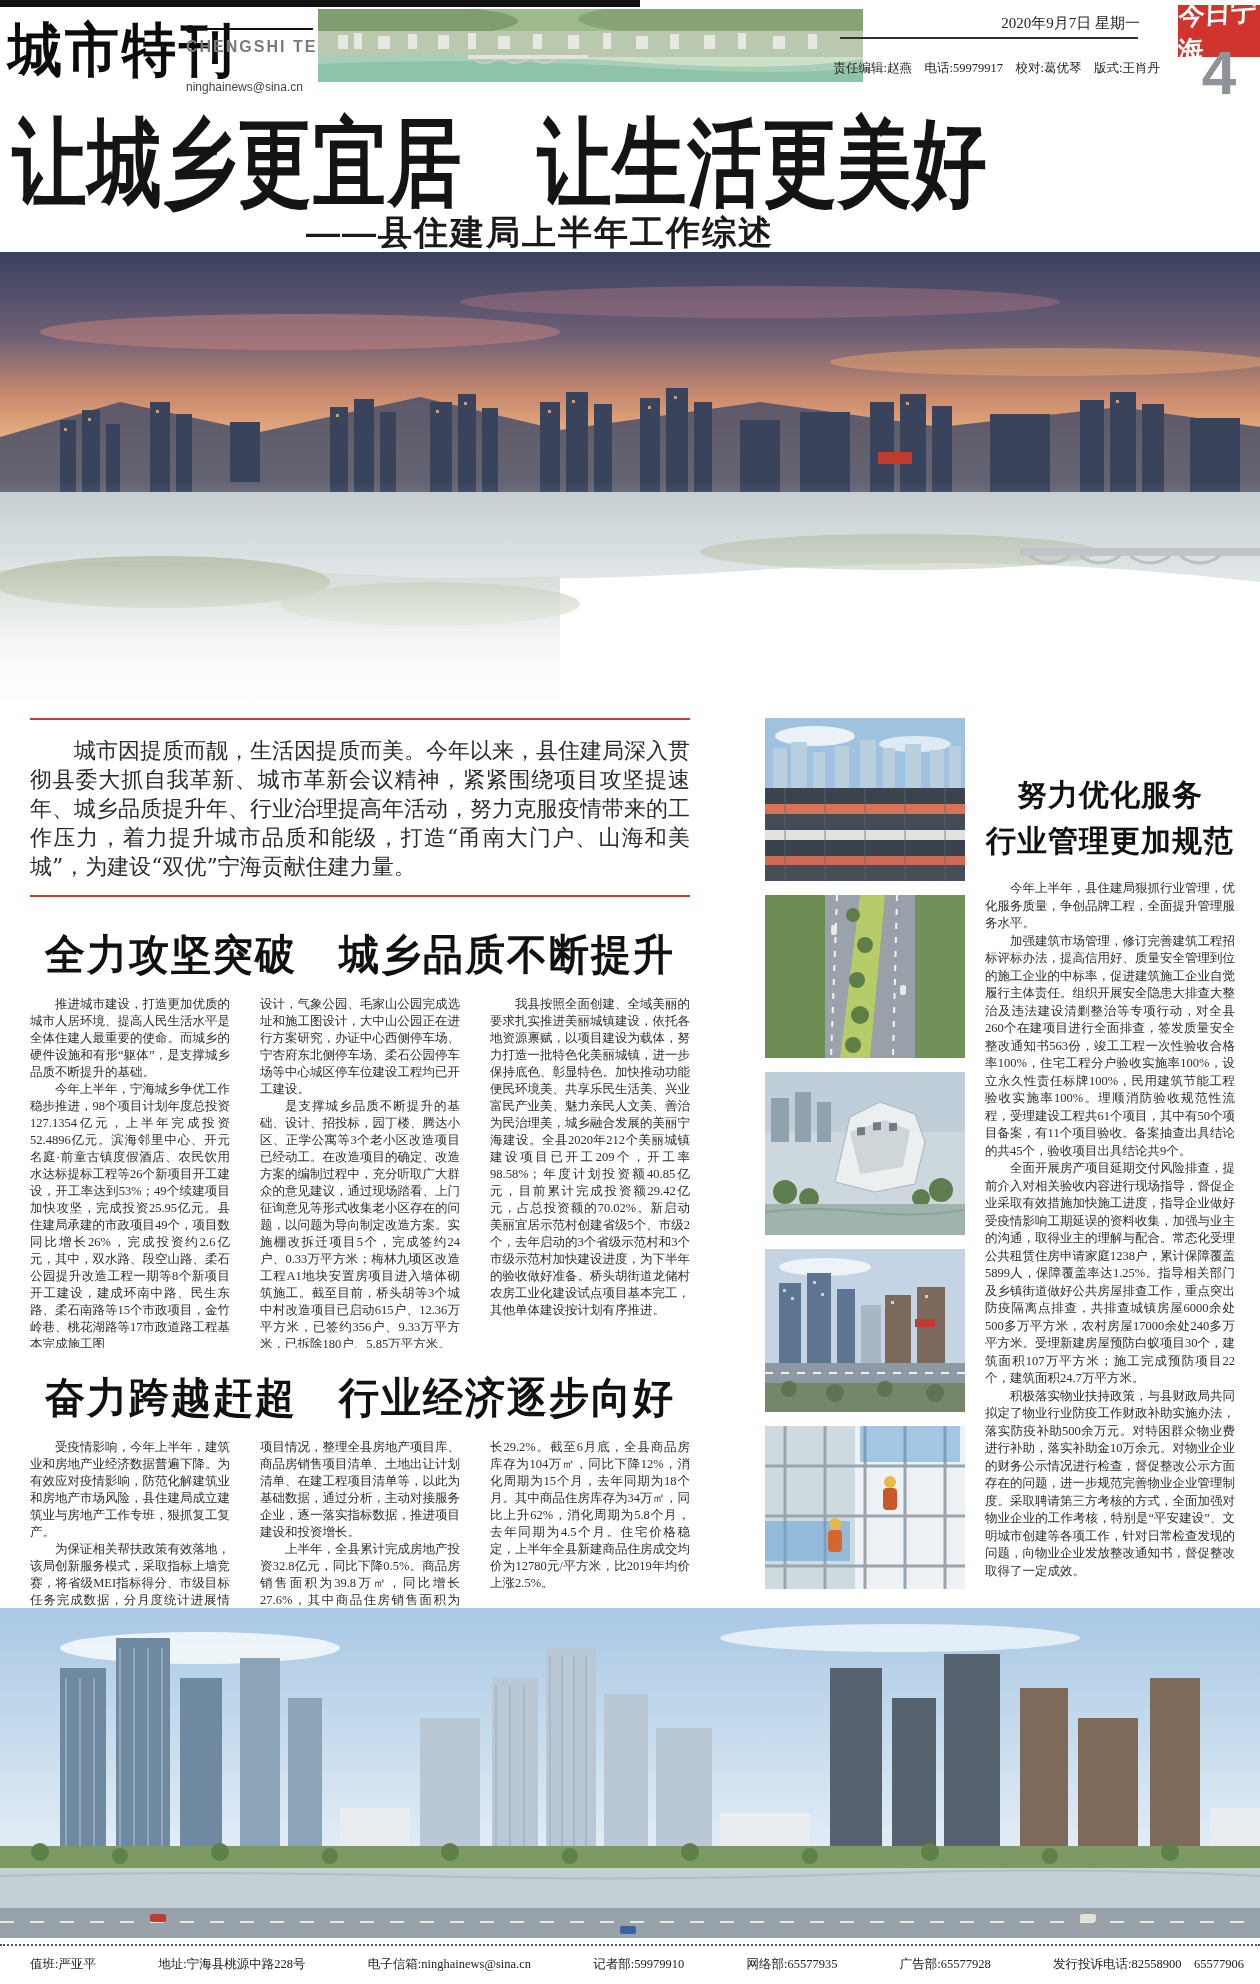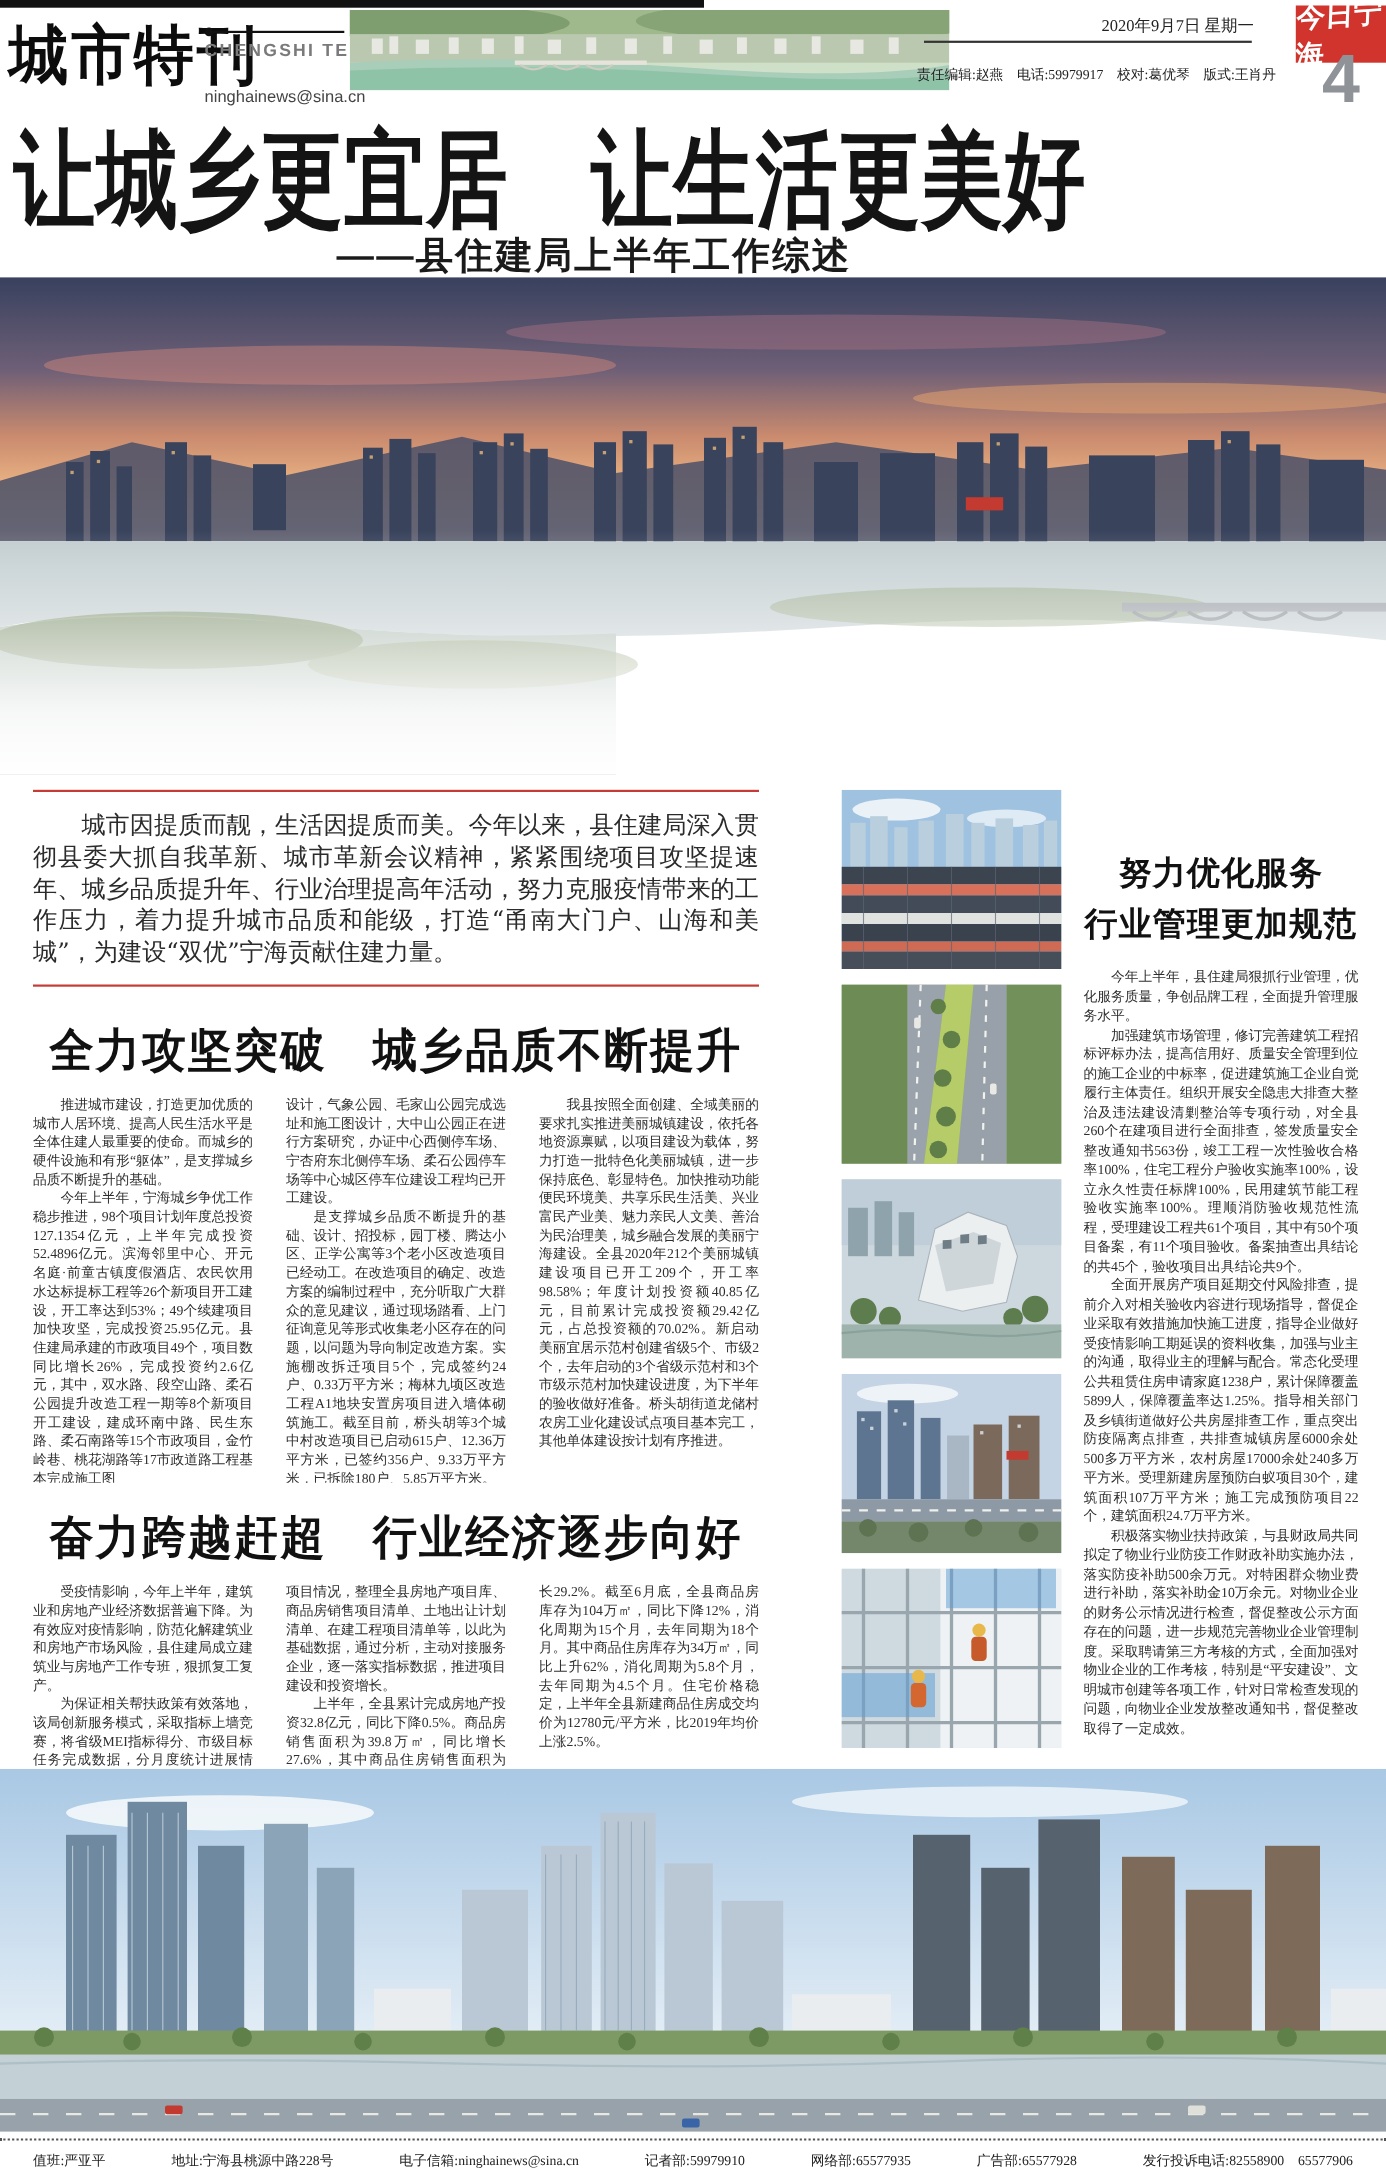--- a/index.html
+++ b/index.html
@@ -7,21 +7,21 @@
         font-family:"Liberation Serif","DejaVu Serif",serif;color:#222;}
   
   .topbar{position:absolute;left:0;top:0;width:640px;height:7px;background:#111;}
   .mast-title{position:absolute;left:8px;top:12px;font-family:"Liberation Sans","DejaVu Sans",sans-serif;
       font-size:54px;font-weight:900;letter-spacing:3px;color:#0c0c0c;transform:scaleY(1.08);transform-origin:top left;}
   .mast-dot{position:absolute;left:186px;top:25px;width:8px;height:8px;background:#111;border-radius:50%;}
   .mast-line{position:absolute;left:193px;top:28px;width:120px;height:2px;background:#111;}
   .mast-pinyin{position:absolute;left:186px;top:38px;font-family:"Liberation Sans",sans-serif;
       font-size:16px;font-weight:bold;color:#7a7a7a;letter-spacing:2px;}
   .mast-email{position:absolute;left:186px;top:80px;font-family:"Liberation Sans",sans-serif;
-      font-size:15px;color:#444;}
+      font-size:12px;color:#444;}
   .mast-photo{position:absolute;left:318px;top:9px;width:545px;height:73px;}
   .mast-date{position:absolute;left:840px;top:14px;width:300px;text-align:right;font-size:15px;color:#222;}
   .mast-rule{position:absolute;left:840px;top:37px;width:298px;height:2px;background:#333;}
   .mast-staff{position:absolute;left:700px;top:60px;width:460px;text-align:right;font-size:12.5px;color:#222;}
   .logo-box{position:absolute;left:1178px;top:5px;width:82px;height:52px;background:#d0342c;
       display:flex;align-items:center;justify-content:center;}
   .logo-text{font-family:"Liberation Serif",serif;font-size:26px;font-weight:bold;color:#fff;
       transform:rotate(-4deg) skewX(-6deg);letter-spacing:0px;}
   .page-num{position:absolute;left:1178px;top:42px;width:82px;text-align:center;
       font-family:"Liberation Sans",sans-serif;font-size:62px;font-weight:900;color:#8f9296;line-height:1;}
@@ -54,21 +54,21 @@
   .photo-col{position:absolute;left:765px;top:718px;width:200px;}
   .photo-col .ph{display:block;margin-bottom:14px;width:200px;height:163px;}
   
   .right-article{position:absolute;left:985px;top:772px;width:250px;}
   .r-title{font-family:"Liberation Sans",sans-serif;font-weight:900;color:#111;text-align:center;
       font-size:30px;line-height:46px;letter-spacing:1px;white-space:nowrap;}
   .r-body{margin-top:16px;height:745px;overflow:hidden;}
   .r-body p{margin:0;font-size:12.5px;line-height:17.5px;text-align:justify;color:#2e2e2e;text-indent:2em;}
   
   .footer{position:absolute;left:0;top:1944px;width:1260px;border-top:2px dotted #555;}
-  .footer-row{display:flex;justify-content:space-between;padding:10px 30px 0 30px;
+  .footer-row{display:flex;justify-content:space-between;padding:10px 16px 0 30px;
       font-size:12.5px;color:#222;}
 </style>
 </head>
 <body>
 
 <div class="page">
 
   <div class="topbar"></div>
   <div class="mast-title">城市特刊</div>
   <div class="mast-dot"></div>

